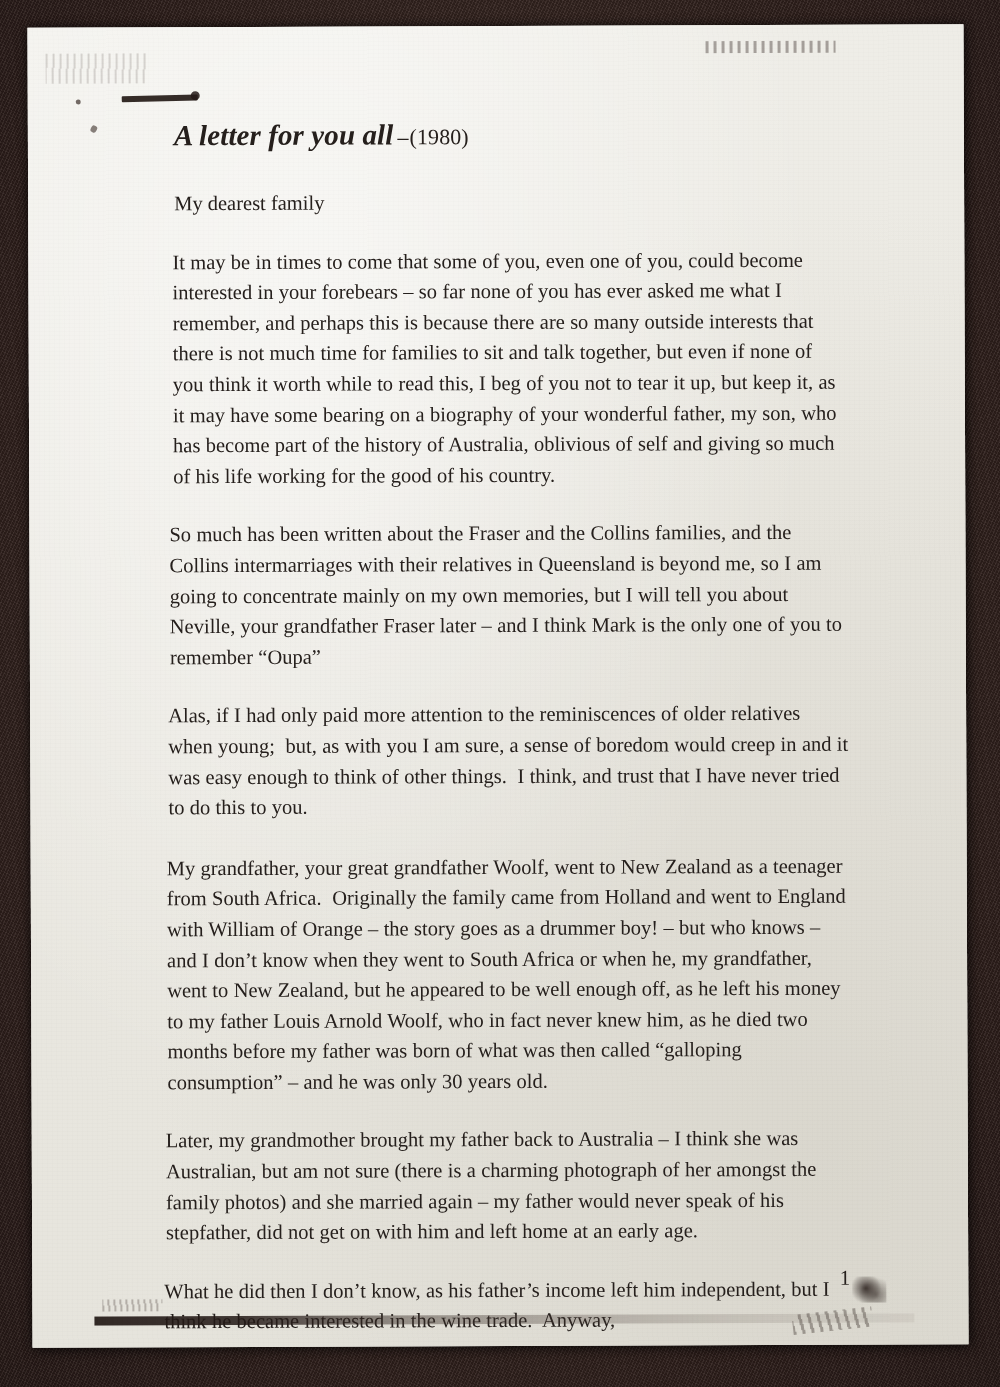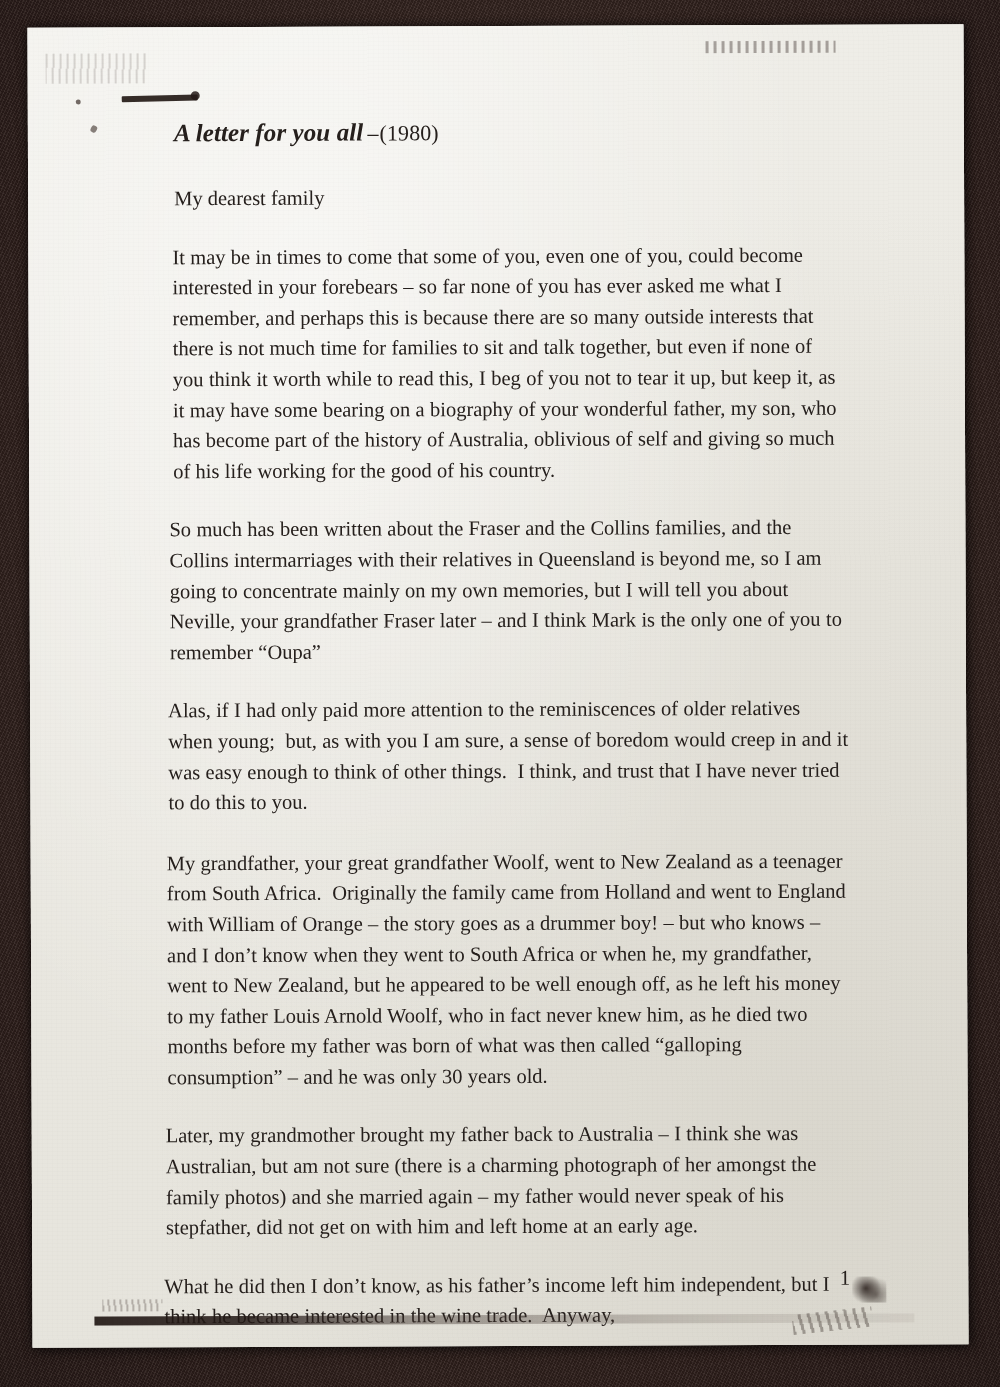--- a/index.html
+++ b/index.html
@@ -217,21 +217,21 @@
   .doc-title {
     font-size: 25px;
     margin: 0 0 0 8px;
     font-weight: normal;
     letter-spacing: 0.1px;
     white-space: nowrap;
   }
   .doc-title .title-main {
     font-weight: bold;
     font-style: italic;
-    font-size: 25px;
+    font-size: 29px;
   }
   .doc-title .title-dash {
     font-style: normal;
     font-weight: normal;
     font-size: 22px;
     padding: 0 1px 0 4px;
   }
   .doc-title .title-date {
     font-style: normal;
     font-weight: normal;

